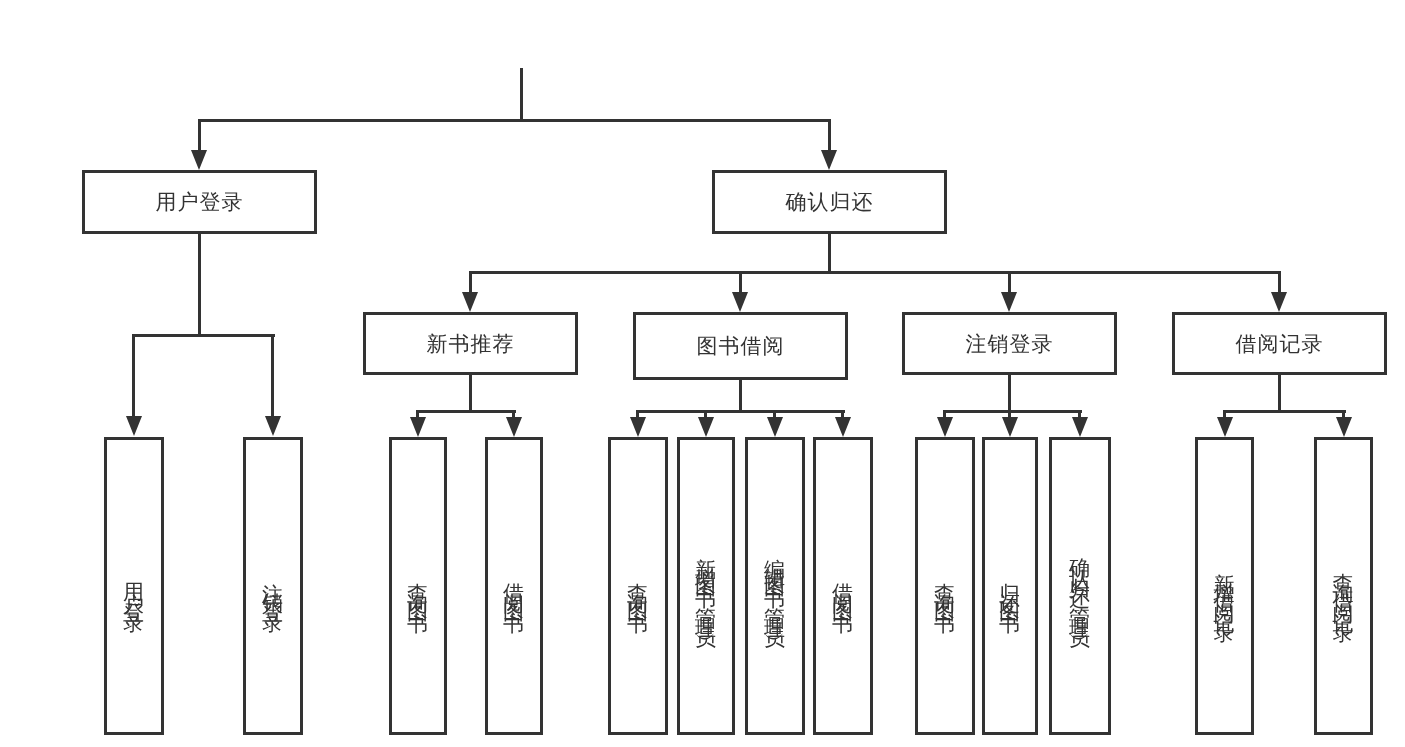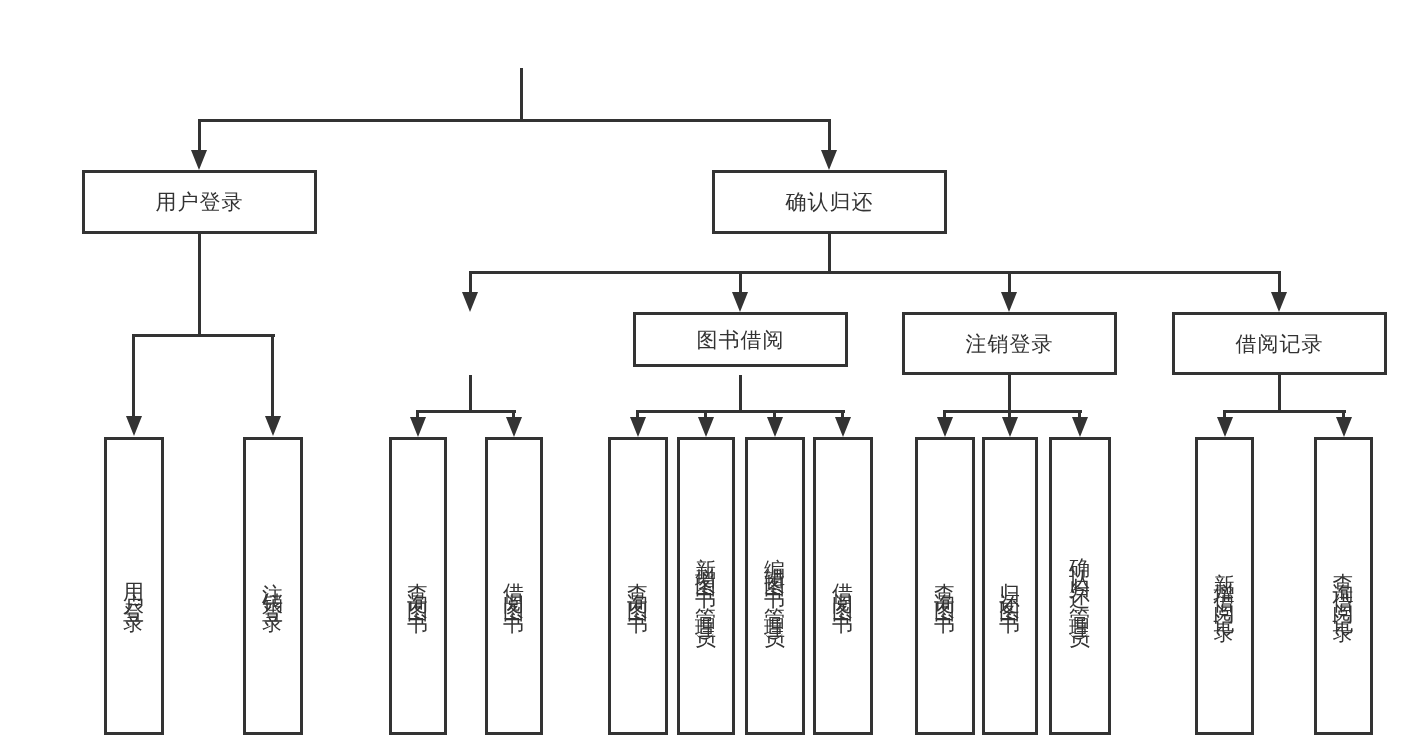--- a/index.html
+++ b/index.html
@@ -92,21 +92,22 @@
   <div class="hline" style="left:469px;top:271px;width:812px;"></div>
   <div class="vline" style="left:469px;top:271px;height:23px;"></div>
   <div class="ahead" style="left:462px;top:292px;"></div>
   <div class="vline" style="left:739px;top:271px;height:23px;"></div>
   <div class="ahead" style="left:732px;top:292px;"></div>
   <div class="vline" style="left:1008px;top:271px;height:23px;"></div>
   <div class="ahead" style="left:1001px;top:292px;"></div>
   <div class="vline" style="left:1278px;top:271px;height:23px;"></div>
   <div class="ahead" style="left:1271px;top:292px;"></div>
 
-  <div class="hbox" style="left:633px;top:312px;width:215px;height:55px;">图书借阅</div>
+  <div class="hbox" style="left:363px;top:312px;width:215px;height:63px;">新书推荐</div>
+  <div class="hbox" style="left:633px;top:312px;width:215px;height:68px;">图书借阅</div>
   <div class="hbox" style="left:902px;top:312px;width:215px;height:63px;">注销登录</div>
   <div class="hbox" style="left:1172px;top:312px;width:215px;height:63px;">借阅记录</div>
 
   <div class="vline" style="left:469px;top:375px;height:38px;"></div>
   <div class="hline" style="left:416px;top:410px;width:100px;"></div>
   <div class="vline" style="left:416px;top:410px;height:9px;"></div>
   <div class="ahead" style="left:410px;top:417px;"></div>
   <div class="vline" style="left:512px;top:410px;height:9px;"></div>
   <div class="ahead" style="left:506px;top:417px;"></div>
 

